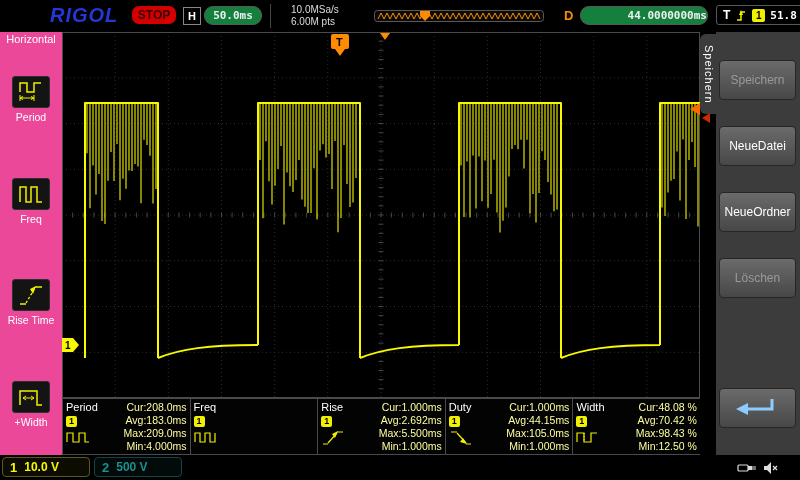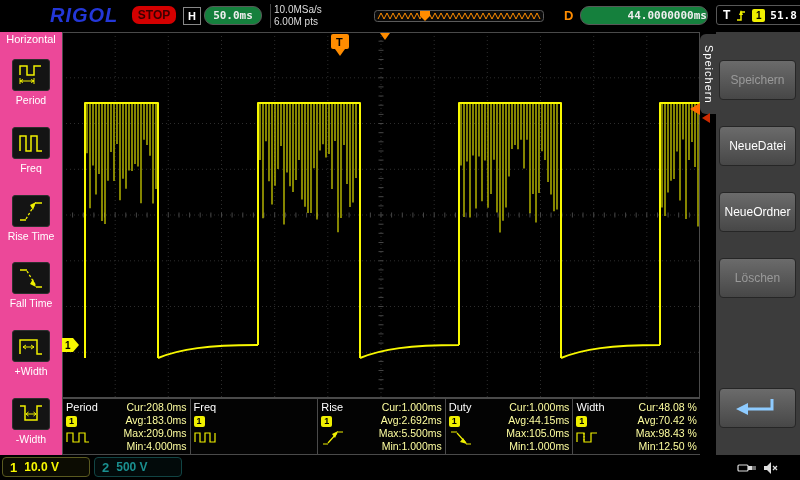--- a/index.html
+++ b/index.html
@@ -9,21 +9,21 @@
   .logo{position:absolute;left:6px;top:4px;font-size:20px;font-weight:bold;font-style:italic;
     color:#2437d8;letter-spacing:1px;}
   .runstate{position:absolute;left:88px;top:6px;width:44px;height:18px;background:#d40000;
     border-radius:7px;color:#3c0000;font-weight:bold;font-size:12px;text-align:center;line-height:18px;}
   .hletter{position:absolute;left:139px;top:7px;width:16px;height:16px;border:1px solid #888;
     background:#000;color:#fff;font-weight:bold;font-size:11px;text-align:center;line-height:16px;}
   .pill{background:#15803d;border:1px solid #585858;border-radius:9px;color:#eee;
     font-family:"DejaVu Sans Mono",monospace;font-weight:bold;font-size:11px;text-align:center;}
   .tbpill{position:absolute;left:160px;top:6px;width:56px;height:17px;line-height:17px;}
   .srate{position:absolute;left:226px;top:4px;font-size:10px;line-height:12px;color:#ddd;
-    border-left:1px solid #444;padding-left:3px;}
+    border-left:1px solid #444;padding-left:20px;}
   .ruler{position:absolute;left:330px;top:9px;}
   .dletter{position:absolute;left:520px;top:8px;color:#ff8c00;font-weight:bold;font-size:13px;}
   .dpill{position:absolute;left:536px;top:6px;width:126px;height:17px;line-height:17px;text-align:right;}
   .trigbox{position:absolute;left:672px;top:5px;width:122px;height:20px;border:1px solid #585858;
     border-radius:3px;display:flex;align-items:center;gap:5px;padding:0 6px;box-sizing:border-box;}
   .trigT{font-weight:bold;font-size:12px;color:#fff;}
   .srcbadge{width:13px;height:13px;background:#f0f000;border-radius:2px;color:#000;
     font-weight:bold;font-size:10px;text-align:center;line-height:13px;}
   .triglvl{font-family:"DejaVu Sans Mono",monospace;font-size:11px;color:#fff;font-weight:bold;}
   
@@ -127,53 +127,32 @@
       <svg width="26" height="24" viewBox="0 0 26 24">
         <path d="M2 21 L8 21" stroke="#f0f000" stroke-width="1.5" fill="none"></path>
         <path d="M8 20 L17 5" stroke="#f0f000" stroke-width="1.3" stroke-dasharray="2.5 2" fill="none"></path>
         <path d="M17 4 L24 4" stroke="#f0f000" stroke-width="1.5" fill="none"></path>
         <polygon points="18,3 12,6 15,11" fill="#f0f000"></polygon>
       </svg>
     </div>
     <div class="lm-label">Rise Time</div>
   </div>
 
-  <div class="lm-item">
-    <div class="lm-iconbox">
-      <svg width="26" height="24" viewBox="0 0 26 24">
-        <path d="M2 4 L9 4" stroke="#f0f000" stroke-width="1.5" fill="none"></path>
-        <path d="M9 5 L18 20" stroke="#f0f000" stroke-width="1.3" stroke-dasharray="2.5 2" fill="none"></path>
-        <path d="M18 21 L24 21" stroke="#f0f000" stroke-width="1.5" fill="none"></path>
-        <polygon points="18,21 12,18 15,13" fill="#f0f000"></polygon>
-      </svg>
-    </div>
-    <div class="lm-label">Fall Time</div>
-  </div>
 
   <div class="lm-item">
     <div class="lm-iconbox">
       <svg width="26" height="24" viewBox="0 0 26 24">
         <path d="M2 20 L2 6 L19 6 L19 20 L24 20" stroke="#f0f000" stroke-width="1.5" fill="none"></path>
         <path d="M5 13 L16 13" stroke="#f0f000" stroke-width="1" fill="none"></path>
         <path d="M8 11 L5 13 L8 15 M13 11 L16 13 L13 15" stroke="#f0f000" stroke-width="1" fill="none"></path>
       </svg>
     </div>
     <div class="lm-label">+Width</div>
   </div>
 
-  <div class="lm-item">
-    <div class="lm-iconbox">
-      <svg width="26" height="24" viewBox="0 0 26 24">
-        <path d="M2 4 L7 4 L7 18 L19 18 L19 4 L24 4" stroke="#f0f000" stroke-width="1.5" fill="none"></path>
-        <path d="M8 12 L18 12" stroke="#f0f000" stroke-width="1" fill="none"></path>
-        <path d="M10.5 10 L8 12 L10.5 14 M15.5 10 L18 12 L15.5 14" stroke="#f0f000" stroke-width="1" fill="none"></path>
-      </svg>
-    </div>
-    <div class="lm-label">-Width</div>
-  </div>
 </div>
 
 <div class="graticule">
   <svg id="wave" width="638" height="366" style="display:block">
       <line x1="53.2" y1="0" x2="53.2" y2="366" stroke="#2d2d2d" stroke-width="1" stroke-dasharray="1 3"></line>
       <line x1="106.3" y1="0" x2="106.3" y2="366" stroke="#2d2d2d" stroke-width="1" stroke-dasharray="1 3"></line>
       <line x1="159.5" y1="0" x2="159.5" y2="366" stroke="#2d2d2d" stroke-width="1" stroke-dasharray="1 3"></line>
       <line x1="212.7" y1="0" x2="212.7" y2="366" stroke="#2d2d2d" stroke-width="1" stroke-dasharray="1 3"></line>
       <line x1="265.8" y1="0" x2="265.8" y2="366" stroke="#2d2d2d" stroke-width="1" stroke-dasharray="1 3"></line>
       <line x1="319.0" y1="0" x2="319.0" y2="366" stroke="#2d2d2d" stroke-width="1" stroke-dasharray="1 3"></line>

